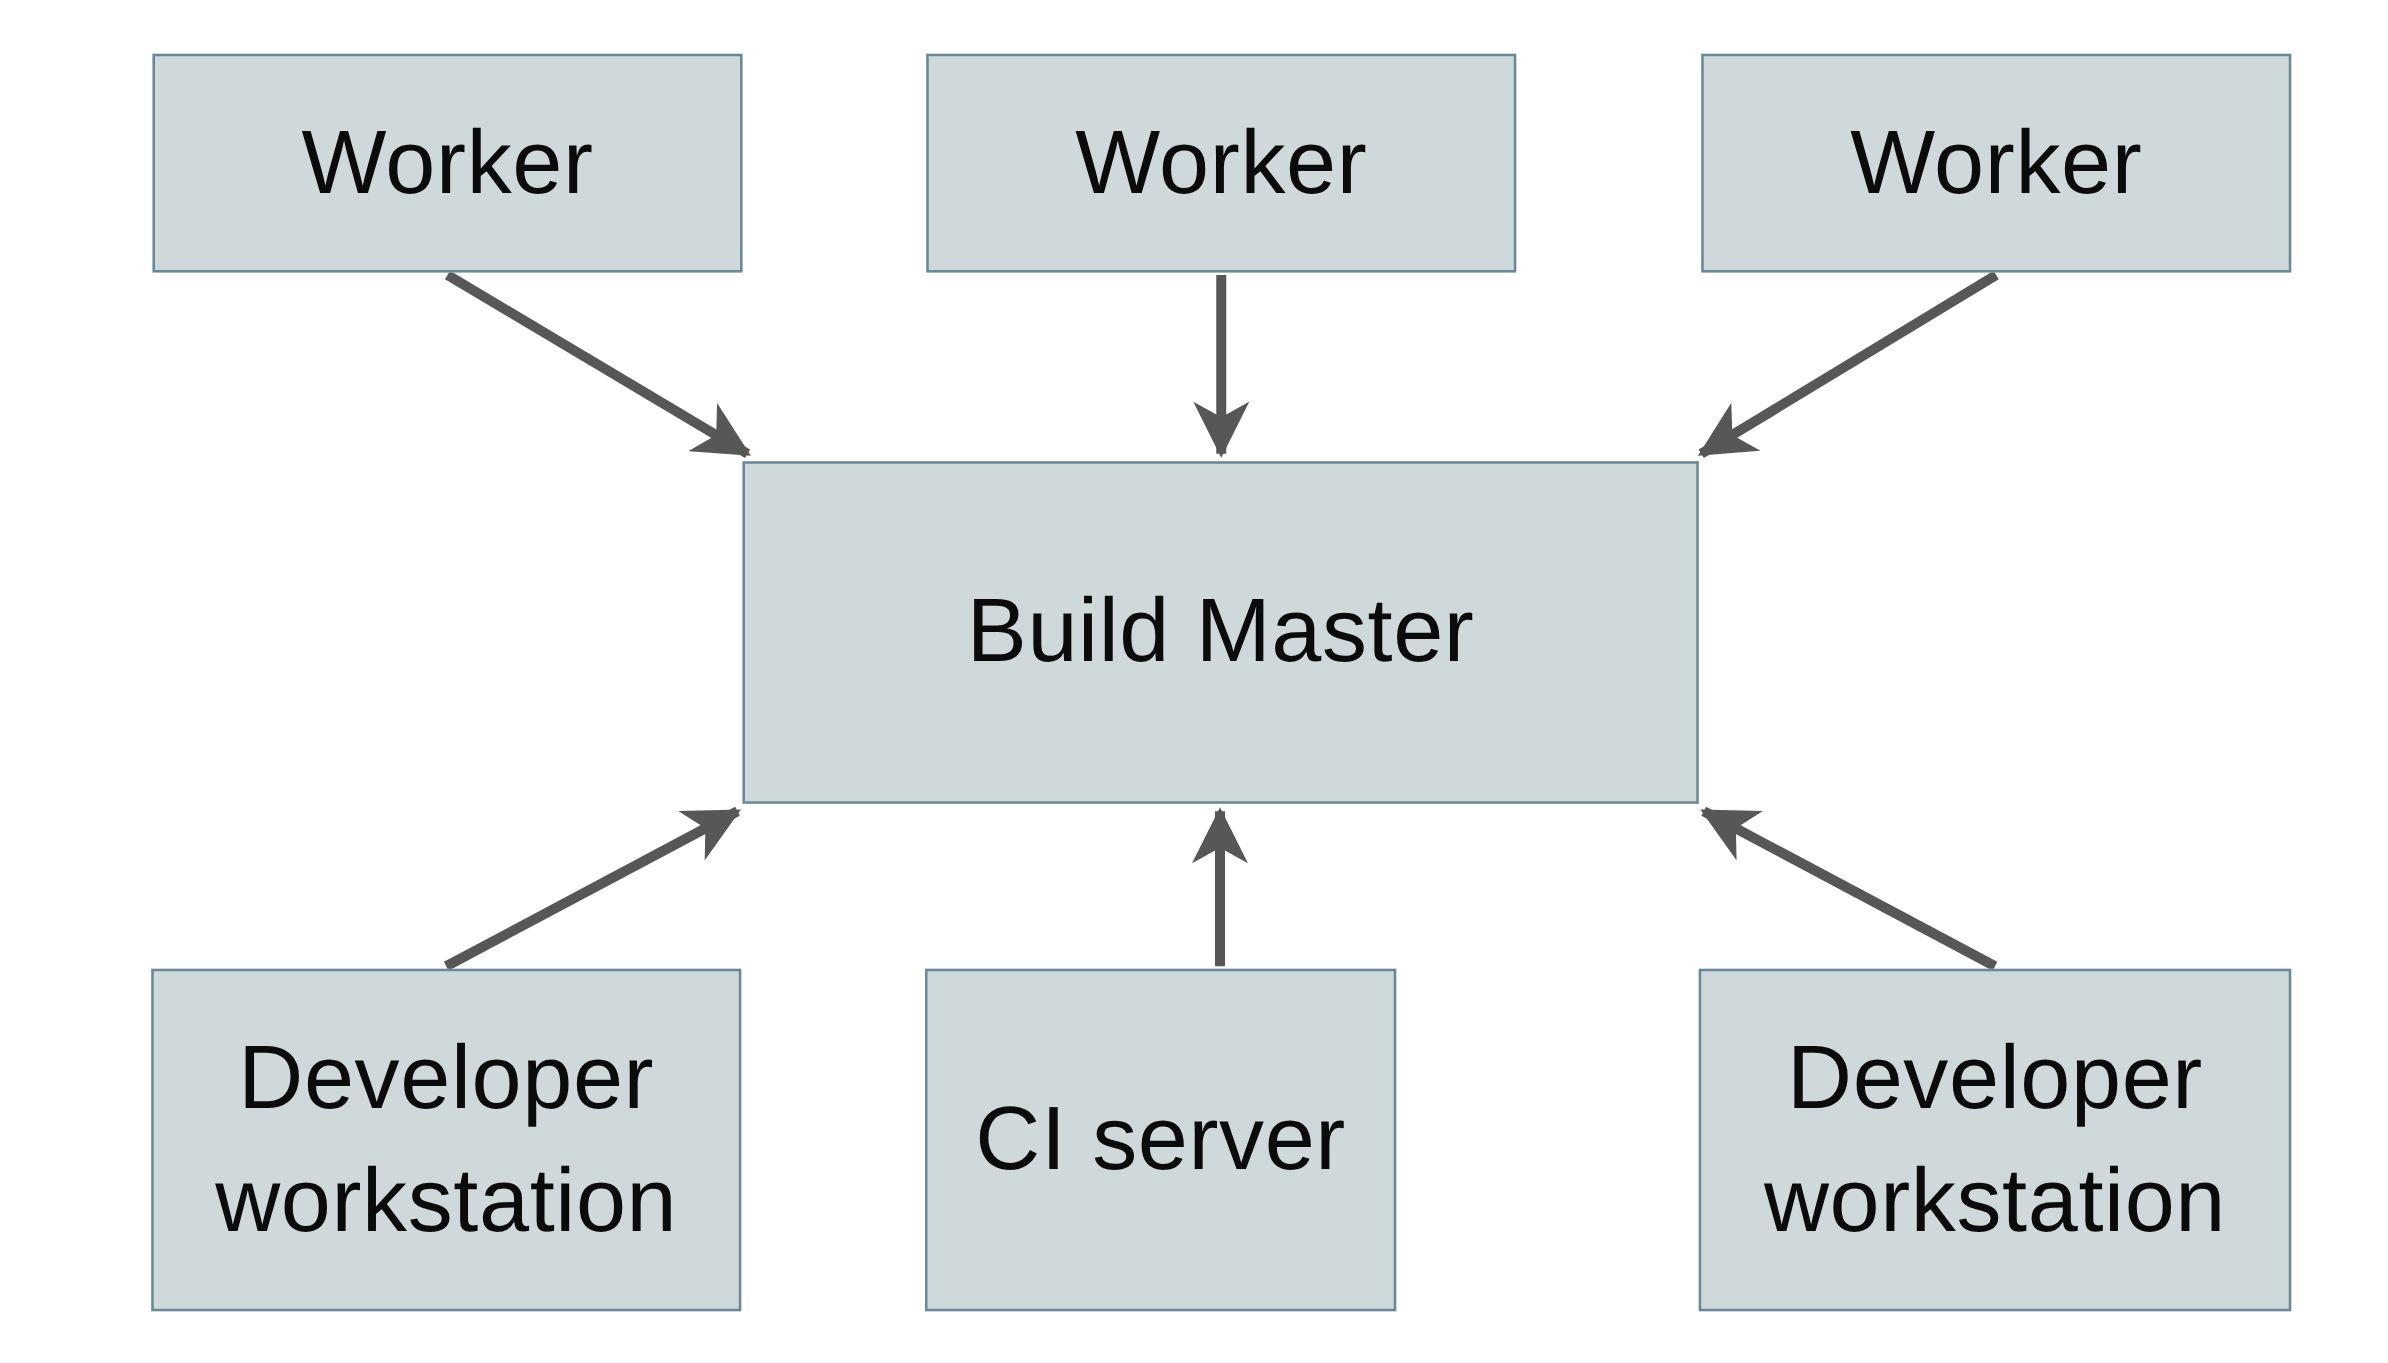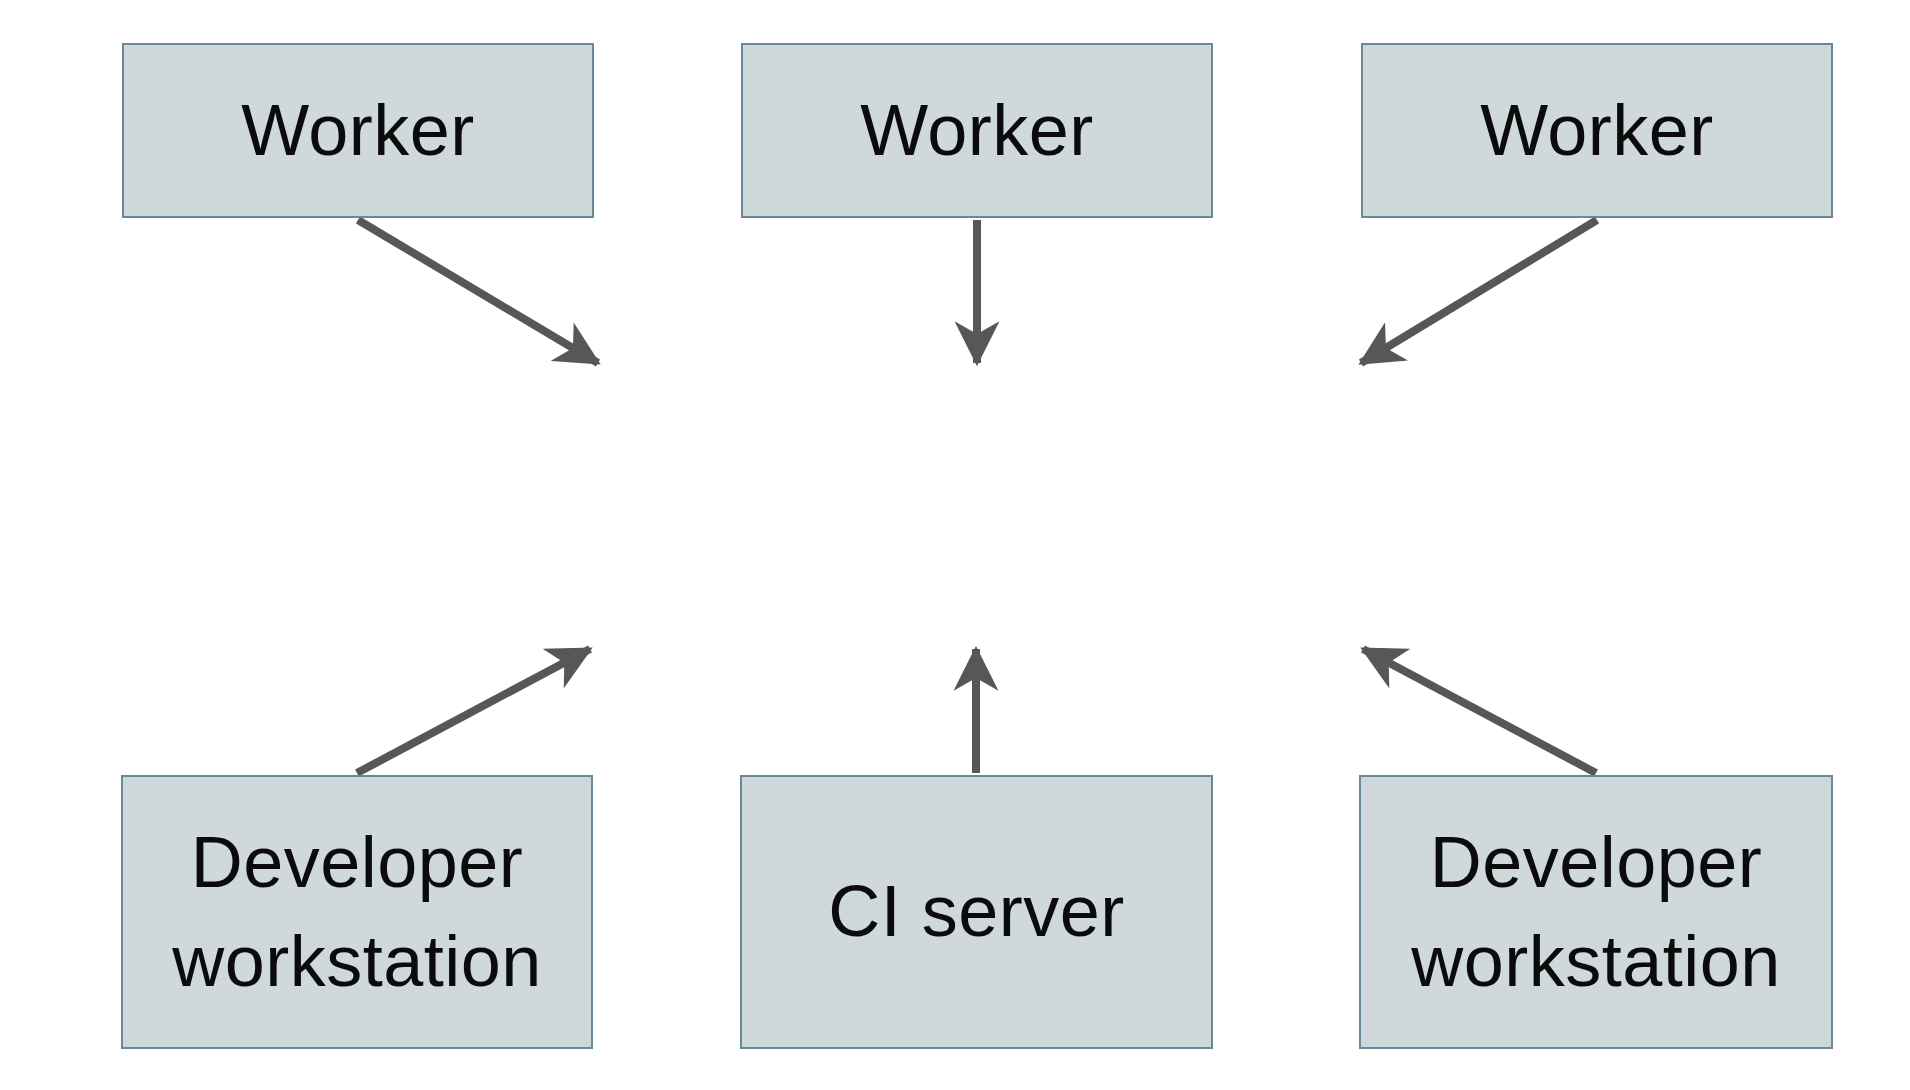--- a/index.html
+++ b/index.html
@@ -30,21 +30,21 @@
     color:var(--text);
     font-size:72px;
     line-height:1.38;
     letter-spacing:0.5px;
   }
   .n-worker1{left:122px;top:43px;width:472px;height:175px;}
   .n-worker2{left:741px;top:43px;width:472px;height:175px;}
   .n-worker3{left:1361px;top:43px;width:472px;height:175px;}
   .n-build-master{left:594px;top:369px;width:765px;height:274px;}
   .n-dev-left{left:121px;top:775px;width:472px;height:274px;}
-  .n-ci-server{left:740px;top:775px;width:473px;height:274px;}
+  .n-ci-server{left:740px;top:775px;width:377px;height:274px;}
   .n-dev-right{left:1359px;top:775px;width:474px;height:274px;}
   .node-label{display:block;padding:0 20px;}
 </style>
 </head>
 <body>
 
 <div class="canvas">
 
   <svg class="edges" viewBox="0 0 1910 1090" xmlns="http://www.w3.org/2000/svg">
     <defs>
@@ -65,20 +65,23 @@
   </div>
 
   <div class="node n-worker2">
     <span class="node-label">Worker</span>
   </div>
 
   <div class="node n-worker3">
     <span class="node-label">Worker</span>
   </div>
 
+  <div class="node n-build-master">
+    <span class="node-label">Build Master</span>
+  </div>
 
   <div class="node n-dev-left">
     <span class="node-label">Developer workstation</span>
   </div>
 
   <div class="node n-ci-server">
     <span class="node-label">CI server</span>
   </div>
 
   <div class="node n-dev-right">

